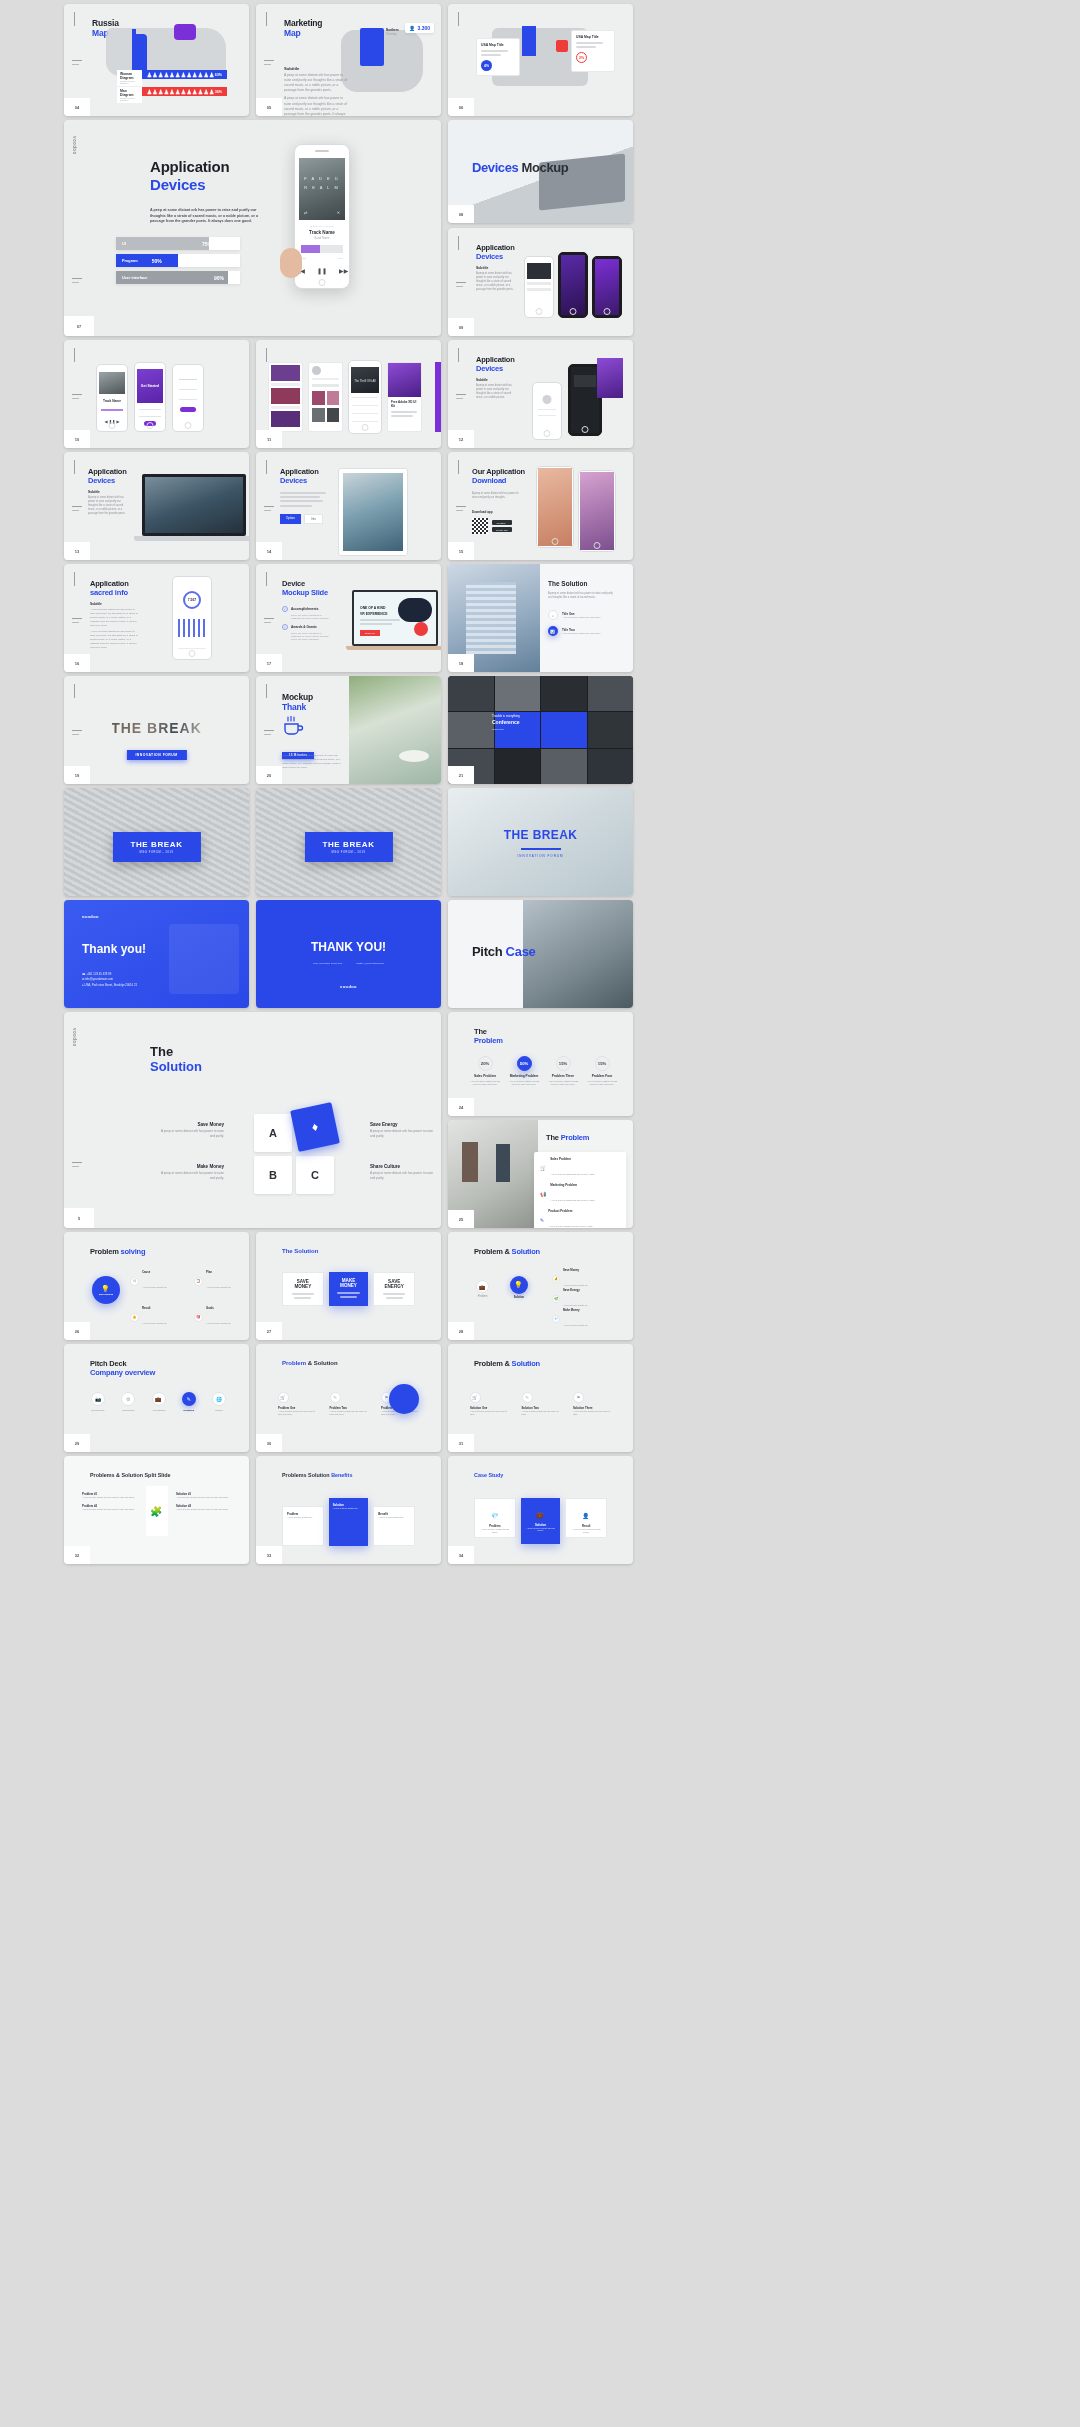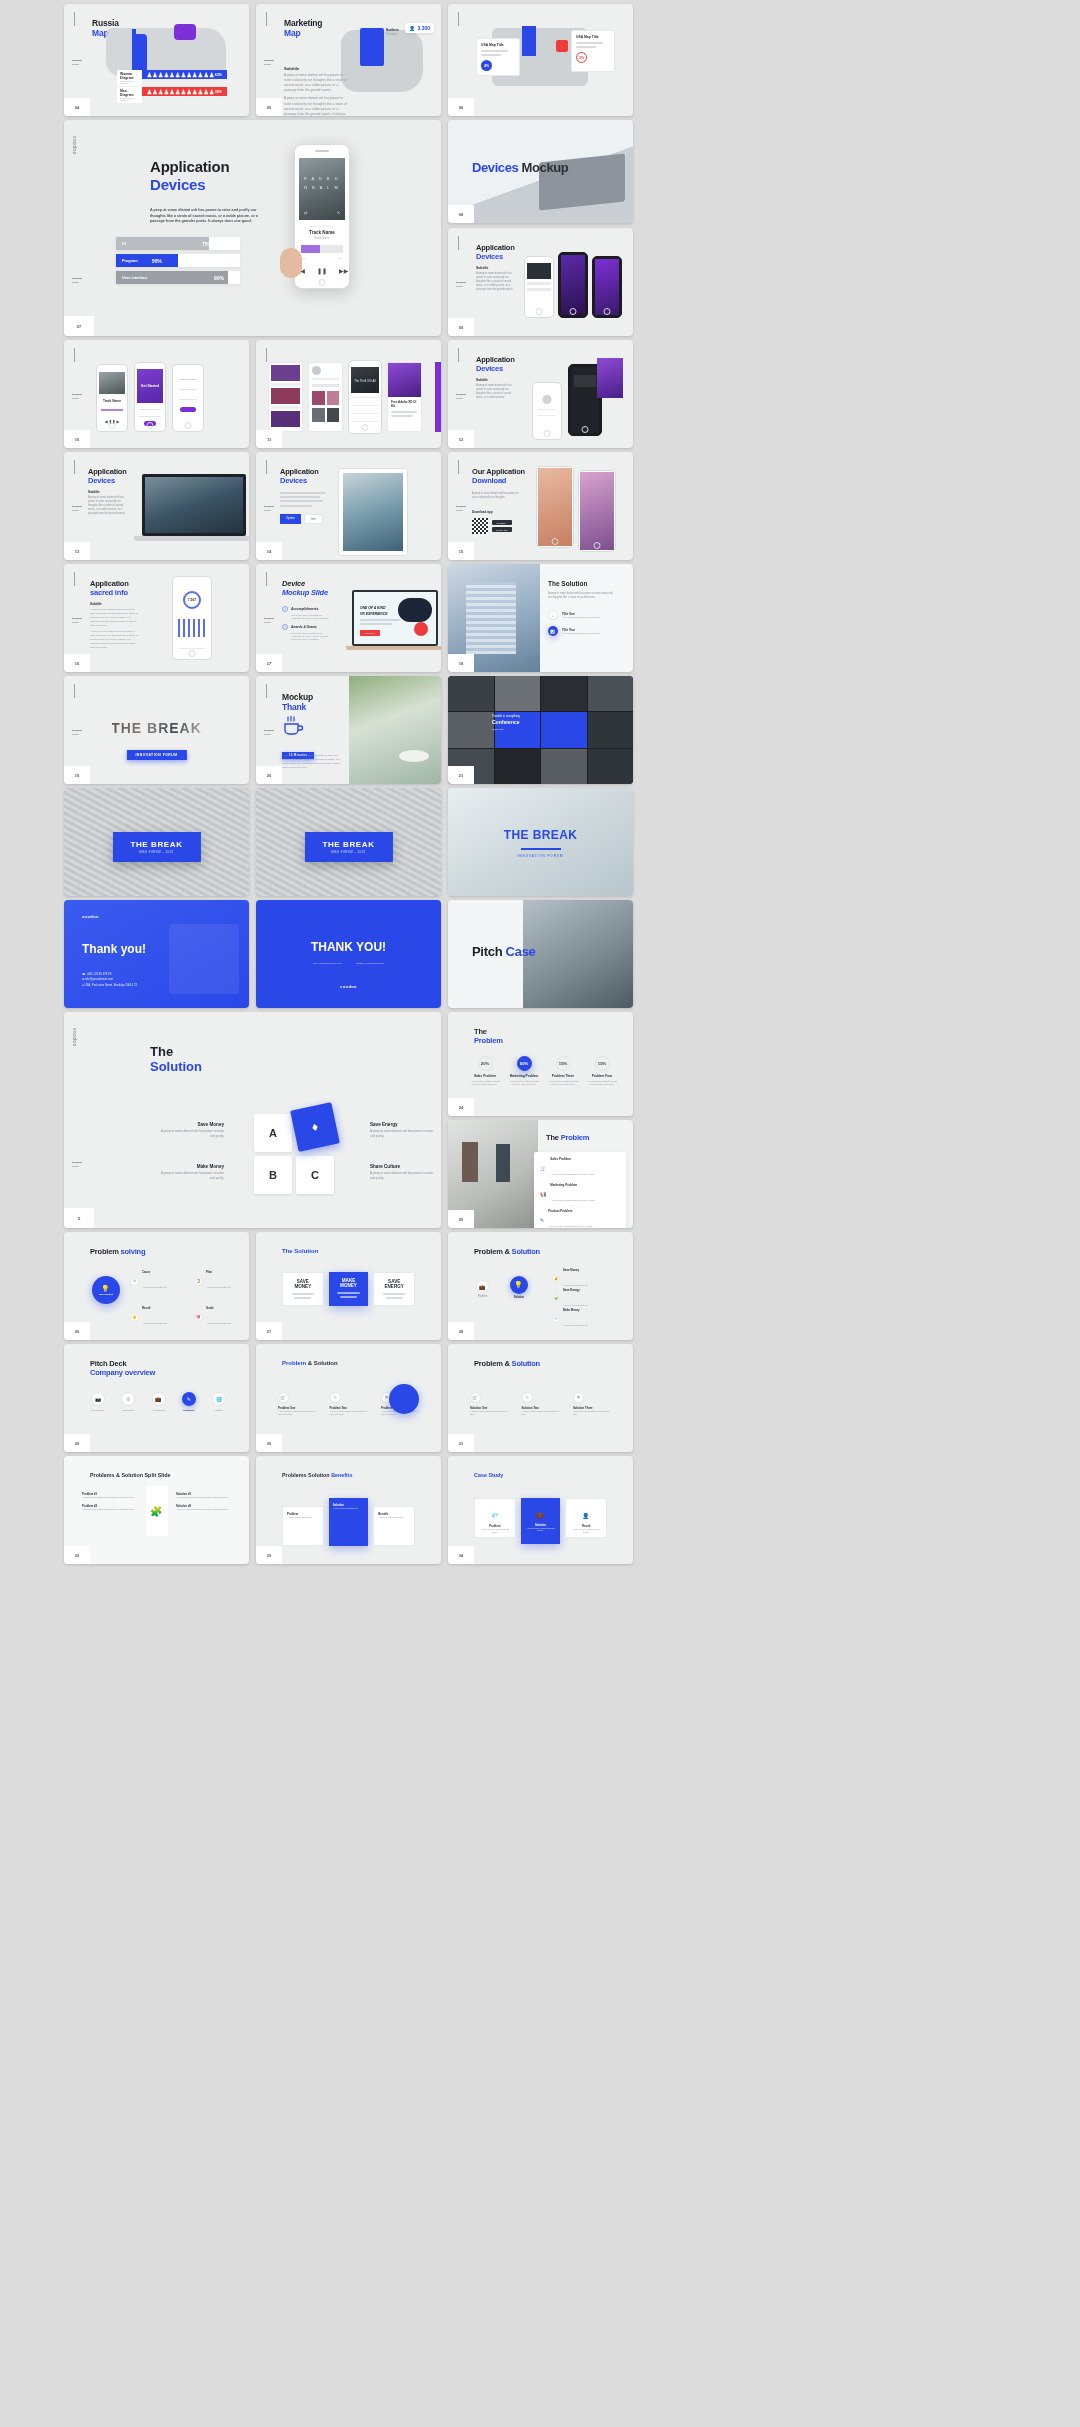--- a/index.html
+++ b/index.html
@@ -451,21 +451,21 @@
     </div>
     <div class="phone" style="left:108px;top:12px;width:40px;height:84px;background:#fff;border-radius:5px;">
       <div style="position:absolute;left:50%;transform:translateX(-50%);top:14px;width:18px;height:18px;border-radius:50%;border:2px solid #5b6ee8;display:flex;align-items:center;justify-content:center;font-size:3.4px;font-weight:bold;color:#2b2f36;">7.567</div>
       <div style="position:absolute;left:5px;right:5px;bottom:22px;height:18px;background:repeating-linear-gradient(90deg,#5b6ee8 0 2px,transparent 2px 5px);"></div>
       <div style="position:absolute;left:5px;right:5px;bottom:10px;height:1px;background:#e8eaec;"></div>
     </div>
     <div style="position:absolute;left:96px;top:68px;width:64px;height:44px;background:linear-gradient(160deg,#7a5b49,#4a332a);border-radius:22px 12px 4px 18px;z-index:-1;"></div>
     <div class="pagebox">16</div>
   </div>
 
-  <div class="slide" style="left:256px;top:564px;width:185px;height:108px;font-style:italic;">
+  <div class="slide" style="left:256px;top:564px;width:185px;height:108px;">
     <span class="tick-tl"></span>
     <span class="tick-ml"></span>
     <div style="position:absolute;left:26px;top:16px;" class="title xs">
       <span>Device</span><span class="accent">Mockup Slide</span>
     </div>
     <div style="position:absolute;left:26px;top:42px;width:58px;">
       <div style="display:flex;align-items:center;gap:3px;margin-bottom:2px;">
         <span style="width:6px;height:6px;border-radius:50%;border:1px solid #8ea0ef;color:#5b6ee8;font-size:3px;display:flex;align-items:center;justify-content:center;">✓</span>
         <span style="font-size:3.2px;font-weight:bold;color:#2b2f36;">Accomplishments</span>
       </div>

